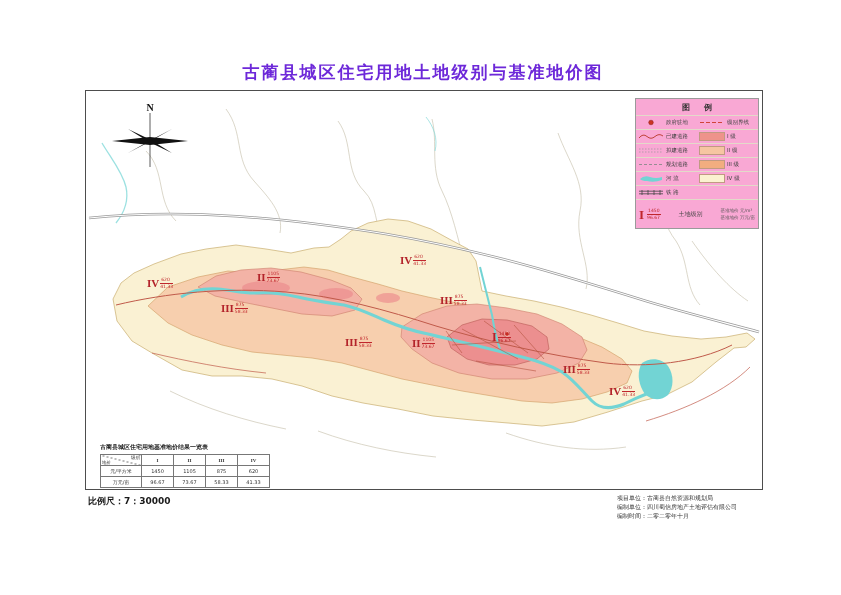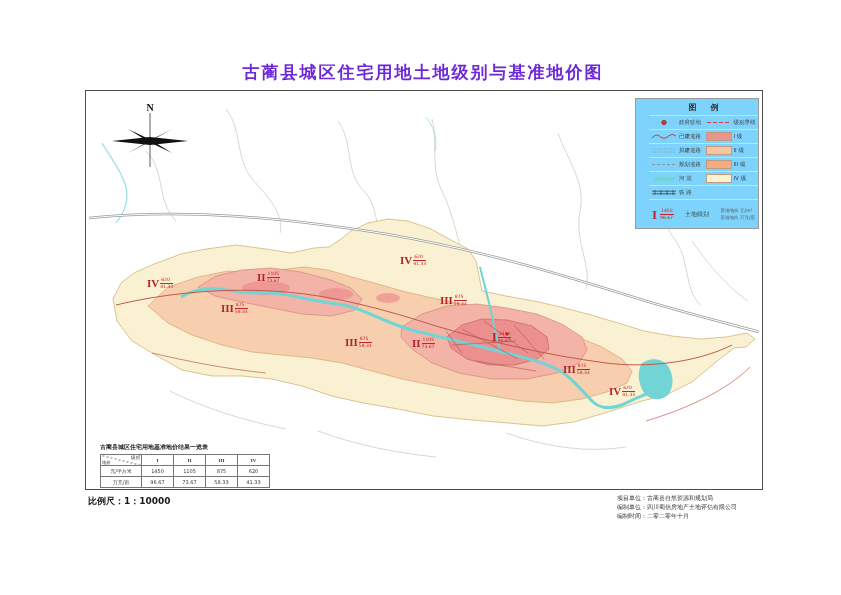--- a/index.html
+++ b/index.html
@@ -14,22 +14,22 @@
   .map-frame{
     position:absolute;left:85px;top:90px;width:676px;height:398px;
     border:1.5px solid #4d4d4d;background:#fff;
   }
   svg.map-svg{position:absolute;left:0;top:0;}
   
   .compass{position:absolute;left:22px;top:6px;}
   .compass text{font-family:"Liberation Serif",serif;font-weight:bold;}
   
   .legend{
-    position:absolute;left:549px;top:7px;width:124px;background:#7dd3fc;
-    border:1px solid #9a9a9a;font-size:5.5px;color:#333;box-sizing:border-box;padding-left:13px;
+    position:absolute;left:549px;top:7px;width:124px;background:#f9a8d4;
+    border:1px solid #9a9a9a;font-size:5.5px;color:#333;box-sizing:border-box;
   }
   .legend-title{
     text-align:center;font-size:8px;font-weight:700;color:#333;
     padding:3px 0 2px 0;letter-spacing:14px;text-indent:14px;
   }
   .lg-row{display:flex;border-top:0.8px solid #e3dac9;height:13px;align-items:center;}
   .lg-cell{flex:1;display:flex;align-items:center;gap:2px;padding:0 2px;min-width:0;}
   .lg-cell .sym{width:26px;flex:0 0 26px;display:flex;align-items:center;justify-content:center;}
   .lg-cell .lbl{white-space:nowrap;font-size:5.5px;color:#444;}
   .swatch{width:24px;height:7px;border:0.5px solid #c09a82;flex:0 0 24px;}
@@ -351,18 +351,18 @@
             <td>73.67</td>
             <td>58.33</td>
             <td>41.33</td>
           </tr>
         </tbody>
       </table>
   </div>
 
 </div>
 
-<div class="scale-text">比例尺：1：10000</div>
+<div class="scale-text">比例尺：7：30000</div>
 <div class="credits">
   <div>项目单位：古蔺县自然资源和规划局</div>
   <div>编制单位：四川蜀信房地产土地评估有限公司</div>
   <div>编制时间：二零二零年十月</div>
 </div>
 
 </body></html>

